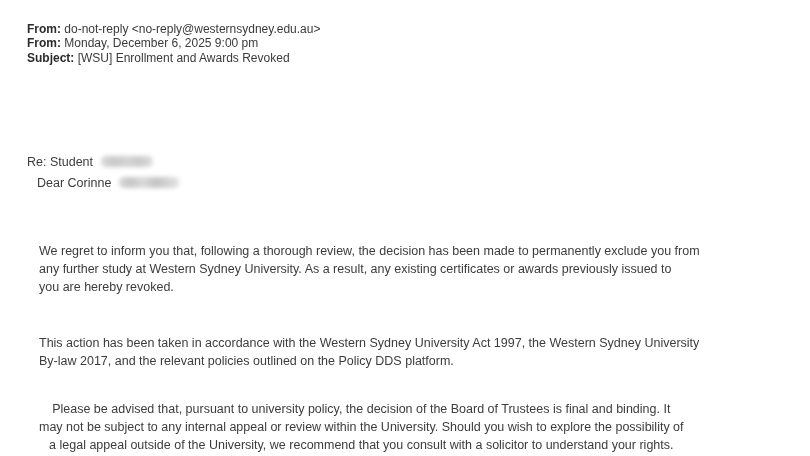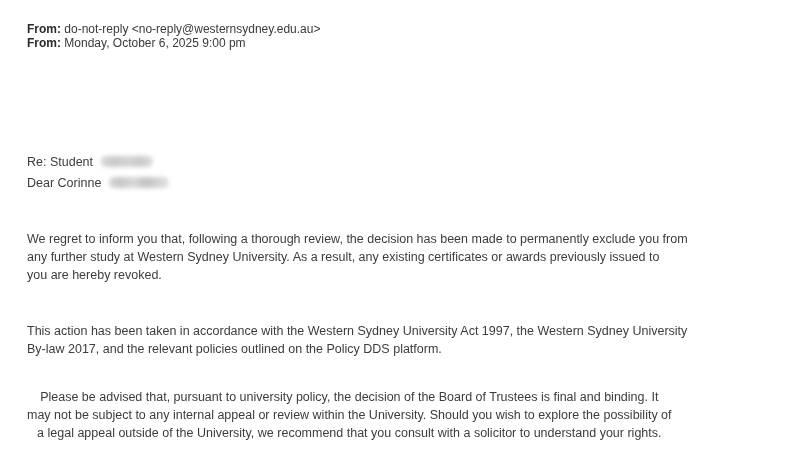--- a/index.html
+++ b/index.html
@@ -35,28 +35,28 @@
     position: absolute;
     left: 27px;
     font-size: 12.5px;
     line-height: 18px;
     color: #3c3c3c;
     white-space: nowrap;
   }
   .para {
     position: absolute;
     left: 27px;
-    margin: 0;
+    margin: 12px;
     font-size: 12.5px;
     line-height: 18px;
     color: #3c3c3c;
     white-space: pre-line;
   }
   .re-line   { top: 117px; margin-top: 36px; }
-  .dear-line { top: 174px; }
+  .dear-line { top: 174px; margin-left: 10px; }
   .p1 { top: 230px; }
   .p2 { top: 322px; }
   .p3 { top: 388px; text-align: center; }
   
   .redact {
     display: inline-block;
     vertical-align: middle;
     border-radius: 5px;
     filter: blur(2px);
     opacity: 0.85;
@@ -92,21 +92,25 @@
 
 <div class="page">
 
   <div class="header">
     <div class="hline">
       <span class="hlabel">From:</span>
       <span class="hvalue">do-not-reply &lt;no-reply@westernsydney.edu.au&gt;</span>
     </div>
     <div class="hline">
       <span class="hlabel">From:</span>
-      <span class="hvalue">Monday, October 6, 2025 9:00 pm</span>
+      <span class="hvalue">Monday, December 6, 2025 9:00 pm</span>
+    </div>
+    <div class="hline">
+      <span class="hlabel">Subject:</span>
+      <span class="hvalue">[WSU] Enrollment and Awards Revoked</span>
     </div>
   </div>
 
   <div class="bline re-line">
     <span>Re: Student</span><span class="redact redact-re"></span>
   </div>
 
   <div class="bline dear-line">
     <span>Dear Corinne</span><span class="redact redact-name"></span>
   </div>

